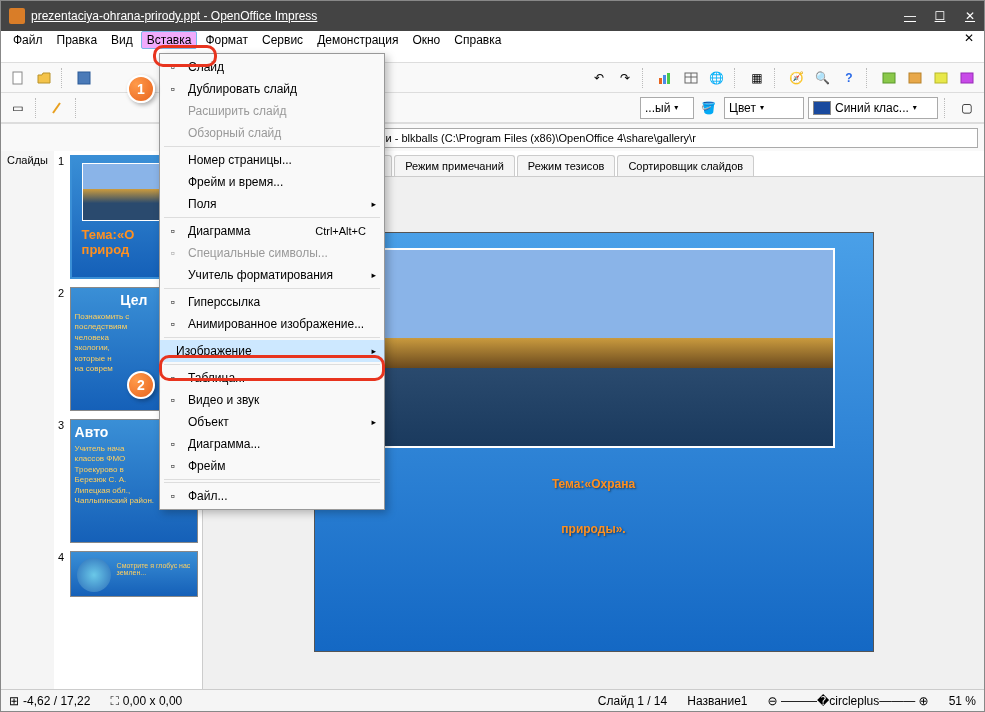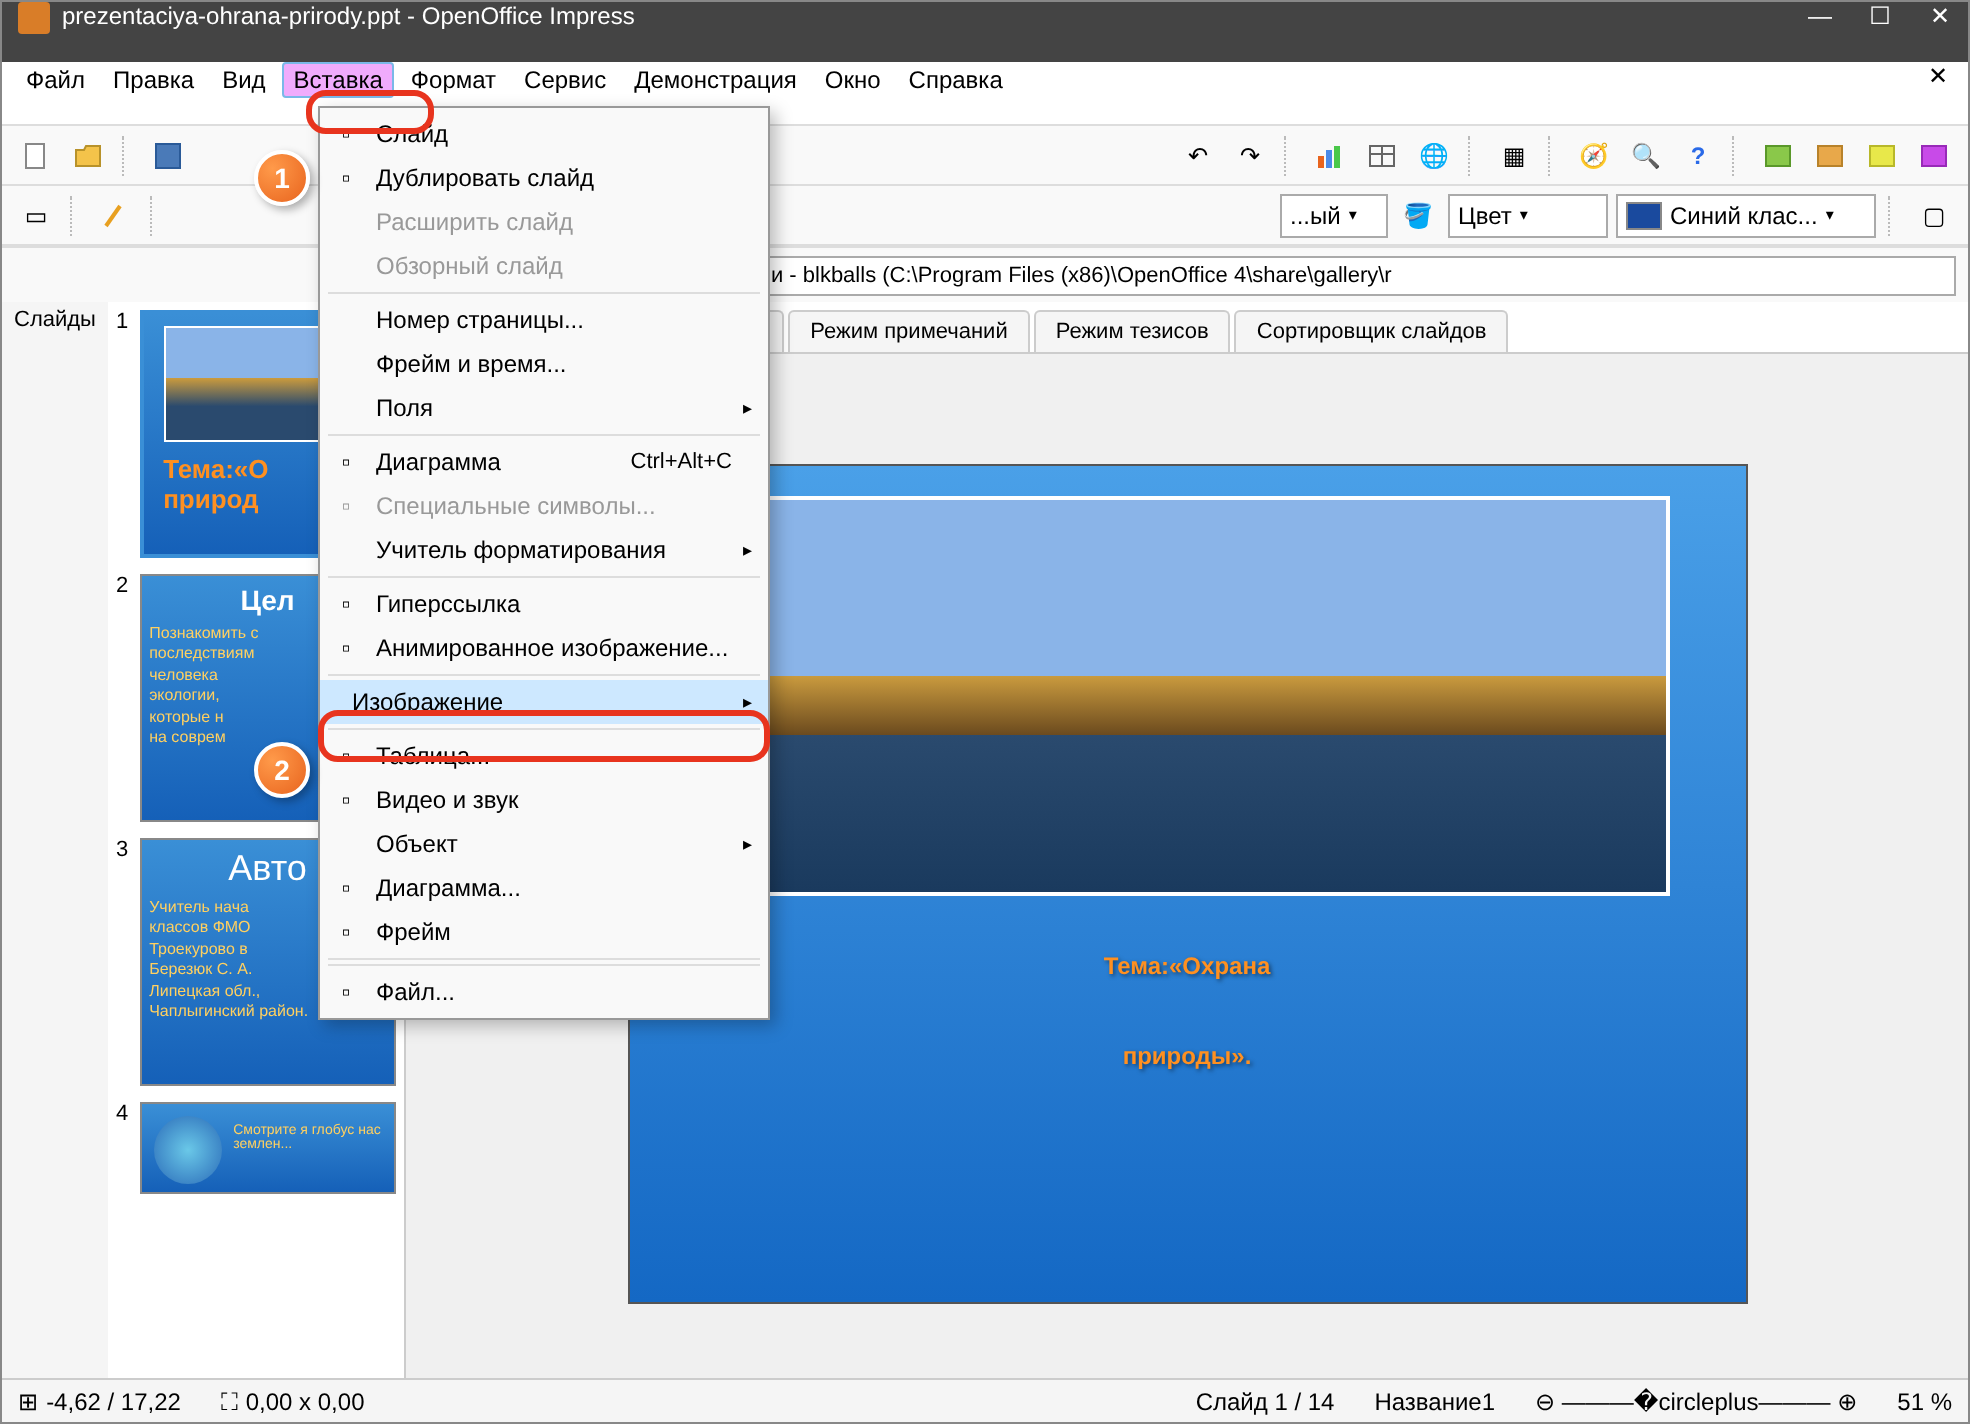--- a/index.html
+++ b/index.html
@@ -1,17 +1,17 @@
 <!DOCTYPE html>
 <html><head>
 <meta charset="utf-8">
 <style>
 * { box-sizing: border-box; margin: 0; padding: 0; font-family: "Segoe UI", Tahoma, sans-serif; font-size: 12px; }
 body { background: #fff; width: 985px; height: 712px; overflow: hidden; position: relative; border: 1px solid #888; }
-.titlebar { height: 30px; background: #444; color: #fff; display: flex; padding: 0 8px; }
+.titlebar { height: 30px; background: #444; color: #fff; display: flex; align-items: center; padding: 0 8px; text-decoration: underline; }
 .titlebar .ticon { width: 16px; height: 16px; margin-right: 6px; background: #d97d28; border-radius: 2px; }
 .titlebar .wbtns { margin-left: auto; display: flex; gap: 18px; }
 .titlebar .wbtn { width: 12px; text-align: center; cursor: default; }
 .menubar { height: 32px; display: flex; align-items: flex-start; padding: 0 6px; gap: 2px; background: #fff; border-bottom: 1px solid #ddd; position: relative; }
 .menubar .mi { padding: 2px 6px; }
 .menubar .mi.active { background: #f0abfc; border: 1px solid #7ab8e8; border-radius: 2px; padding: 1px 5px; }
 .menubar .closex { margin-left: auto; padding: 0 4px; }
 .toolbar { height: 30px; display: flex; align-items: center; padding: 2px 6px; gap: 4px; border-bottom: 1px solid #ddd; background: #f9f9f9; }
 .tbtn { width: 22px; height: 22px; display: flex; align-items: center; justify-content: center; border: 1px solid transparent; border-radius: 2px; }
 .tbtn svg { width: 16px; height: 16px; }
@@ -208,21 +208,21 @@
 последствиям
 человека
 экологии,
 которые н
 на соврем</div>
         </div>
       </div>
       <div class="thumb thumb3">
         <div class="num">3</div>
         <div class="preview">
-          <div style="text-align:center;color:#fff;font-size:18px;font-weight:normal">Авто</div>
+          <div style="color:#fff;font-size:14px;font-weight:bold">Авто</div>
           <div style="color:#ffd060;font-size:8px;line-height:1.3;margin-top:4px;white-space:pre">Учитель нача
 классов ФМО
 Троекурово в
 Березюк С. А.
 Липецкая обл.,
 Чаплыгинский район.</div>
         </div>
       </div>
       <div class="thumb thumb4" style="height:50px;overflow:hidden">
         <div class="num">4</div>

